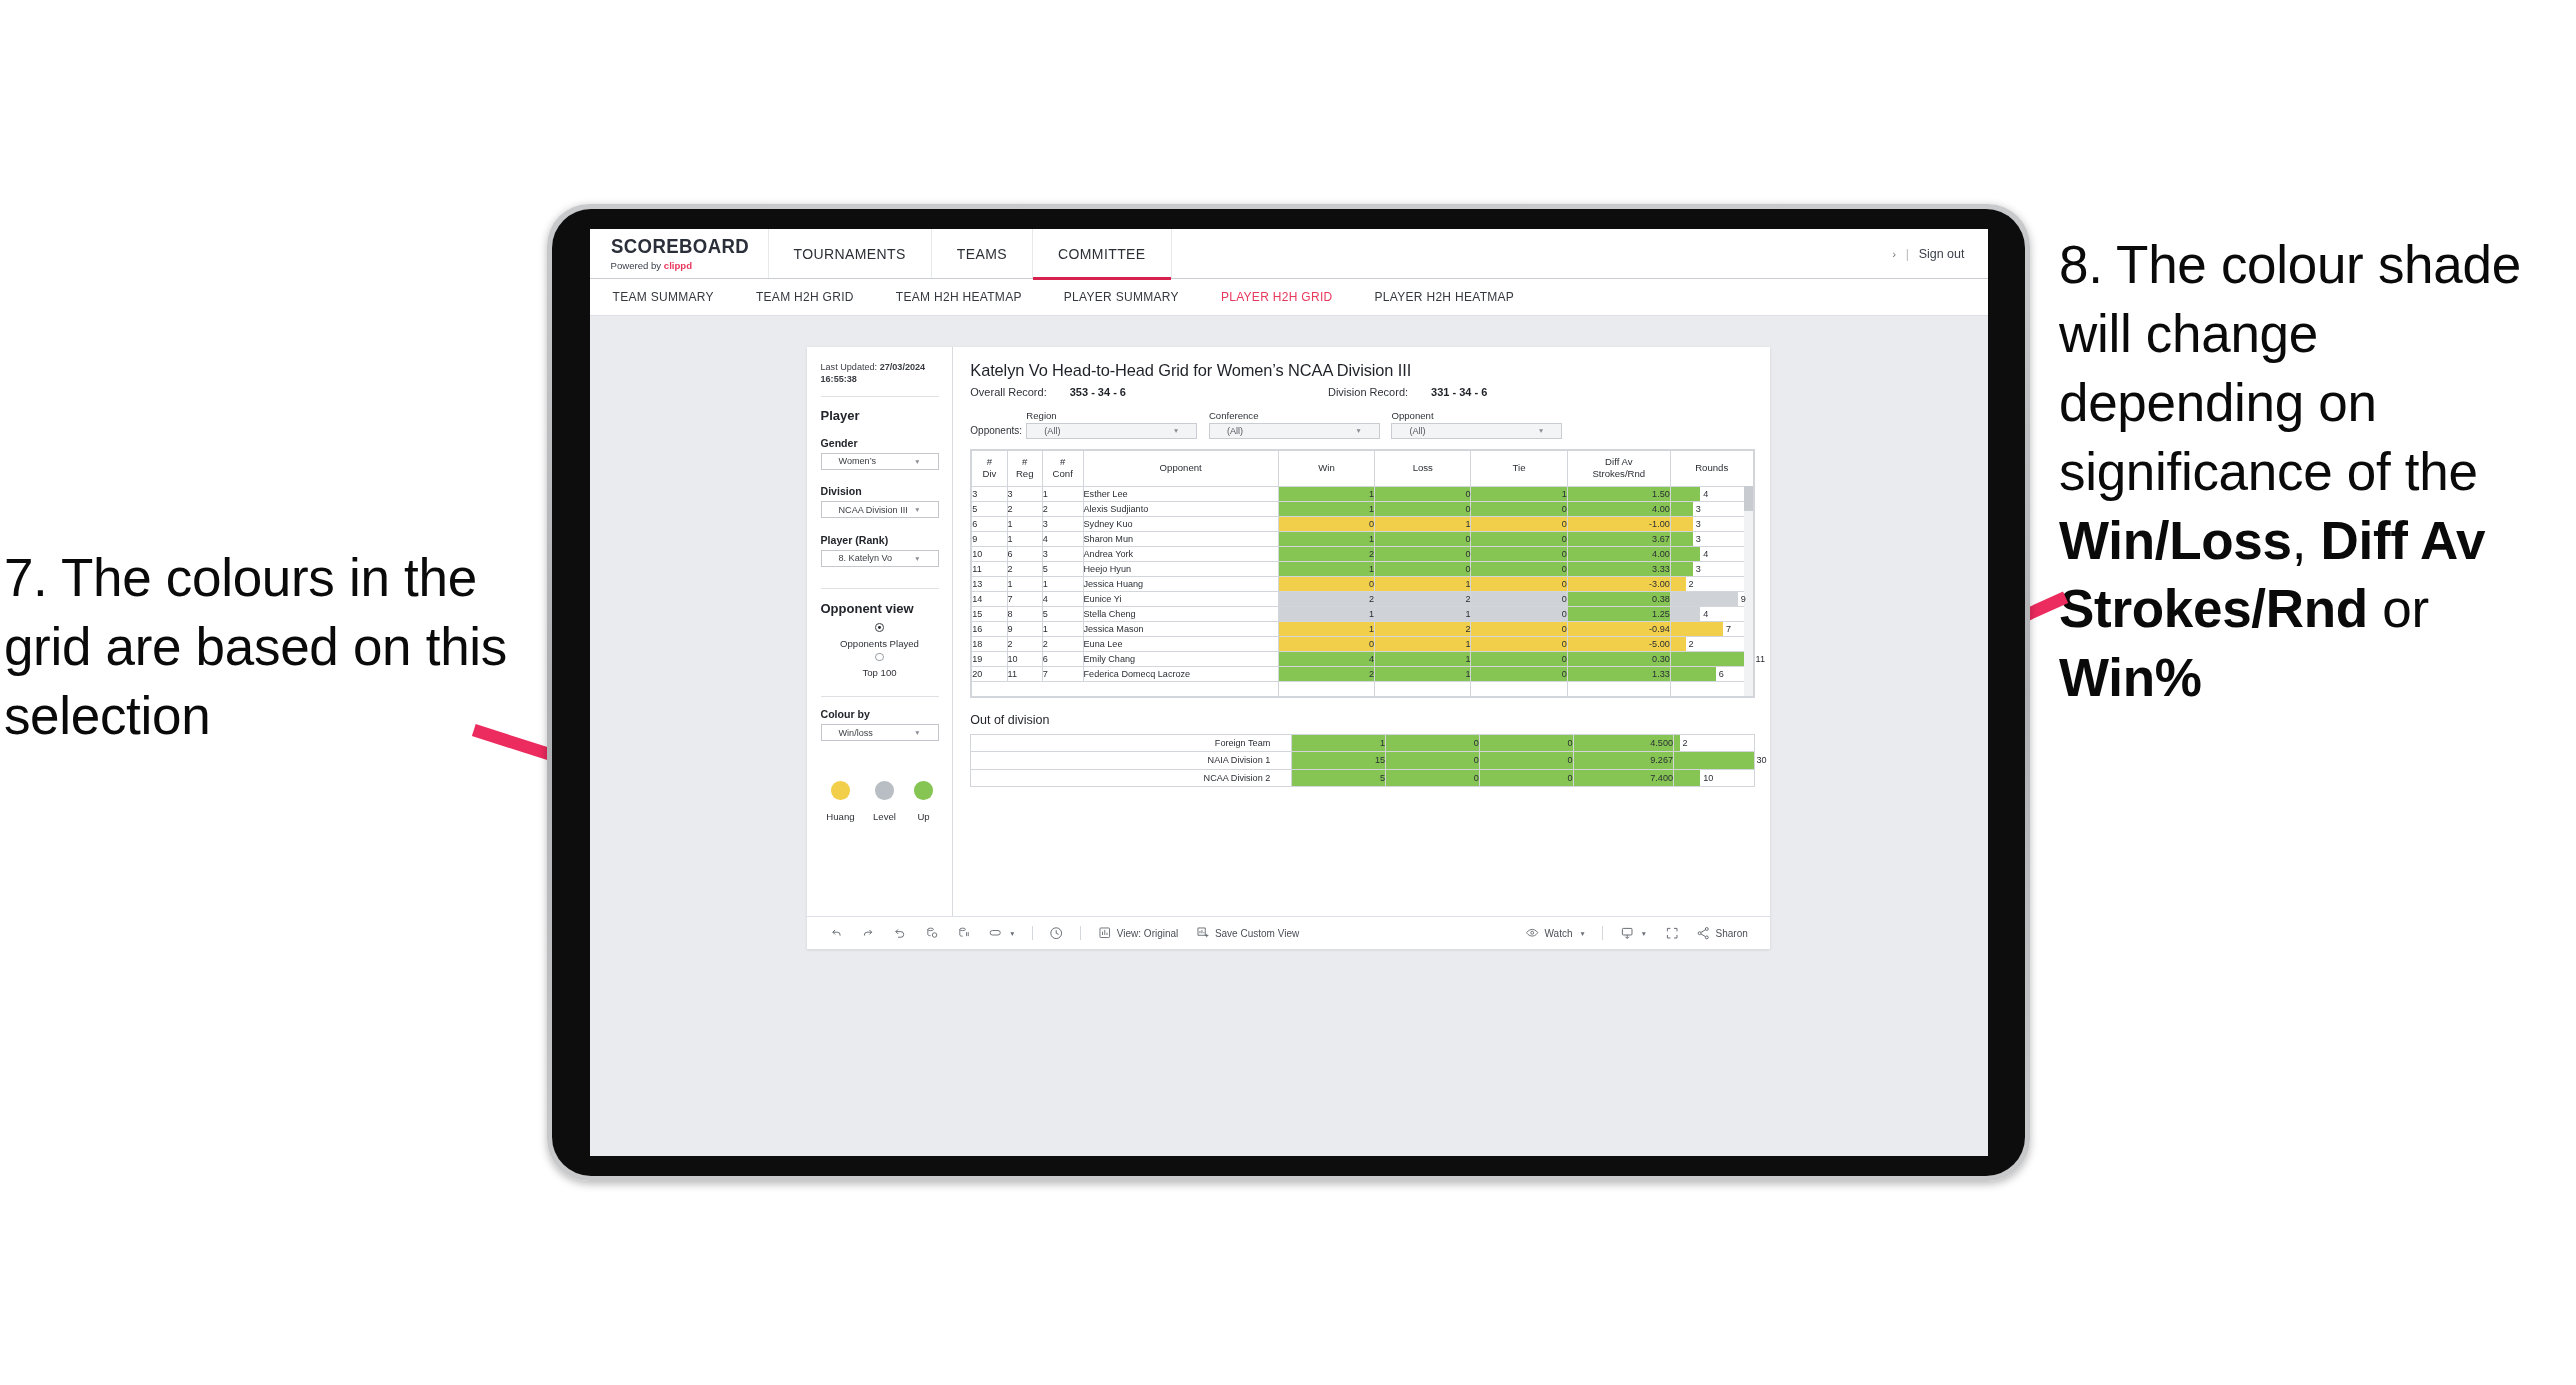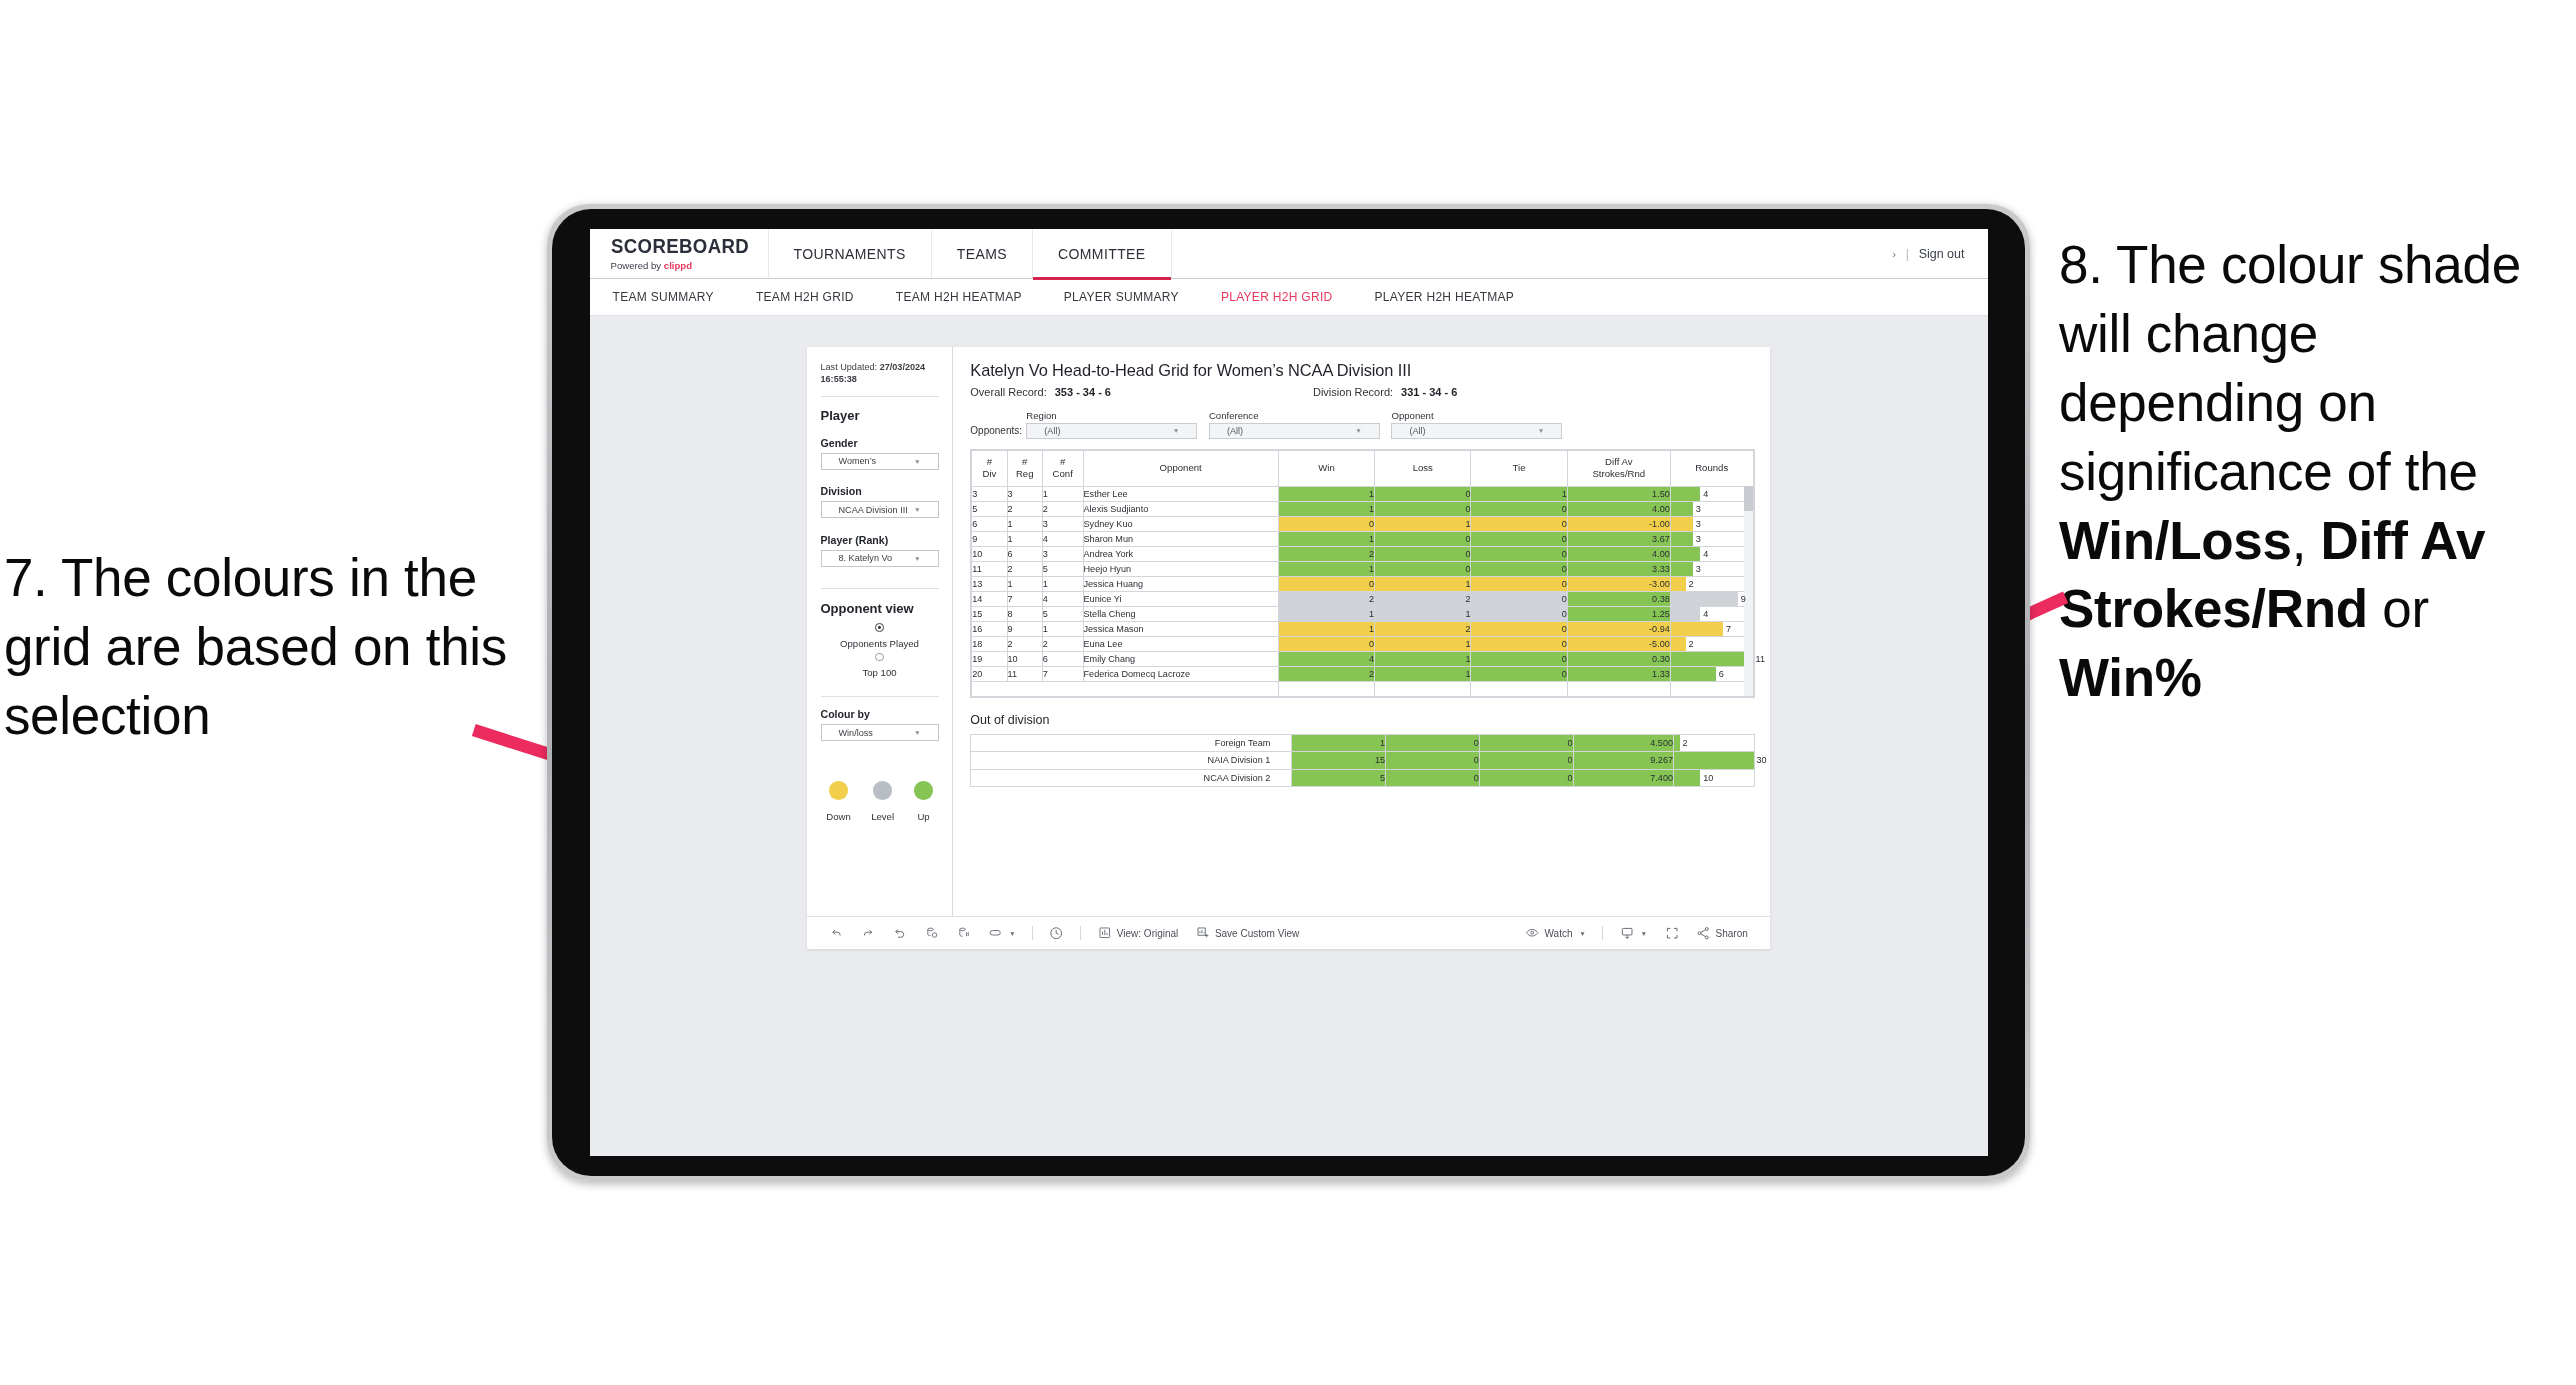--- a/index.html
+++ b/index.html
@@ -151,21 +151,21 @@
   }
   .legend{display:flex;gap:0;margin-top:40px;justify-content:space-between;padding:0 5.8px;}
   .legend-col{display:flex;flex-direction:column;align-items:center;gap:11.6px;}
   .dot{width:18.3px;height:18.3px;border-radius:50%;}
   .legend-lbl{font-size:9.6px;color:#2f3238;}
 
   
   .main{flex:1;min-width:0;padding:13.5px 15.4px 0 17.3px;box-sizing:border-box;display:flex;flex-direction:column;}
   .h1{font-size:16.4px;font-weight:400;color:#1f2228;letter-spacing:-0.1px;}
   .records{display:flex;margin-top:6.7px;font-size:11px;color:#2f3238;}
-  .records .rec{display:flex;gap:8px;}
+  .records .rec{display:flex;gap:23px;}
   .records .rec b{font-weight:700;color:#1f2228;}
   .rec-2{margin-left:202px;}
 
   .filters{display:flex;align-items:flex-end;margin-top:11.6px;gap:0;}
   .filters-lbl{font-size:10px;color:#2f3238;padding-bottom:2.9px;width:56px;flex:0 0 56px;}
   .filter{width:171px;flex:0 0 171px;margin-right:11.6px;}
   .filter-lbl{font-size:9.6px;color:#2f3238;margin-bottom:2px;}
   .filter .select{height:16.4px;background:#f3f4f6;border-color:#c9ccd1;color:#53585f;}
 
   
@@ -313,21 +313,21 @@
               <div class="fld-label">Colour by</div>
               <div class="select">
                 <span>Win/loss</span>
                 <span class="caret">▼</span>
               </div>
             </div>
 
             <div class="legend">
               <div class="legend-col">
                 <span class="dot" id="dot-down" style="background: rgb(242, 207, 74);"></span>
-                <span class="legend-lbl">Down</span>
+                <span class="legend-lbl">Huang</span>
               </div>
               <div class="legend-col">
                 <span class="dot" id="dot-level" style="background: rgb(185, 190, 196);"></span>
                 <span class="legend-lbl">Level</span>
               </div>
               <div class="legend-col">
                 <span class="dot" id="dot-up" style="background: rgb(134, 197, 84);"></span>
                 <span class="legend-lbl">Up</span>
               </div>
             </div>

